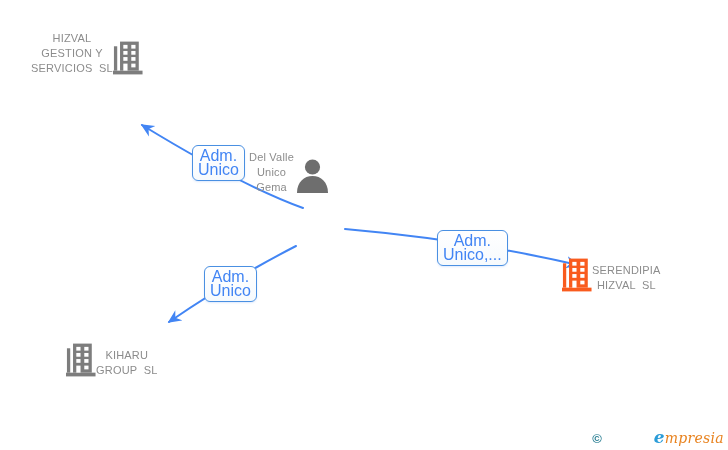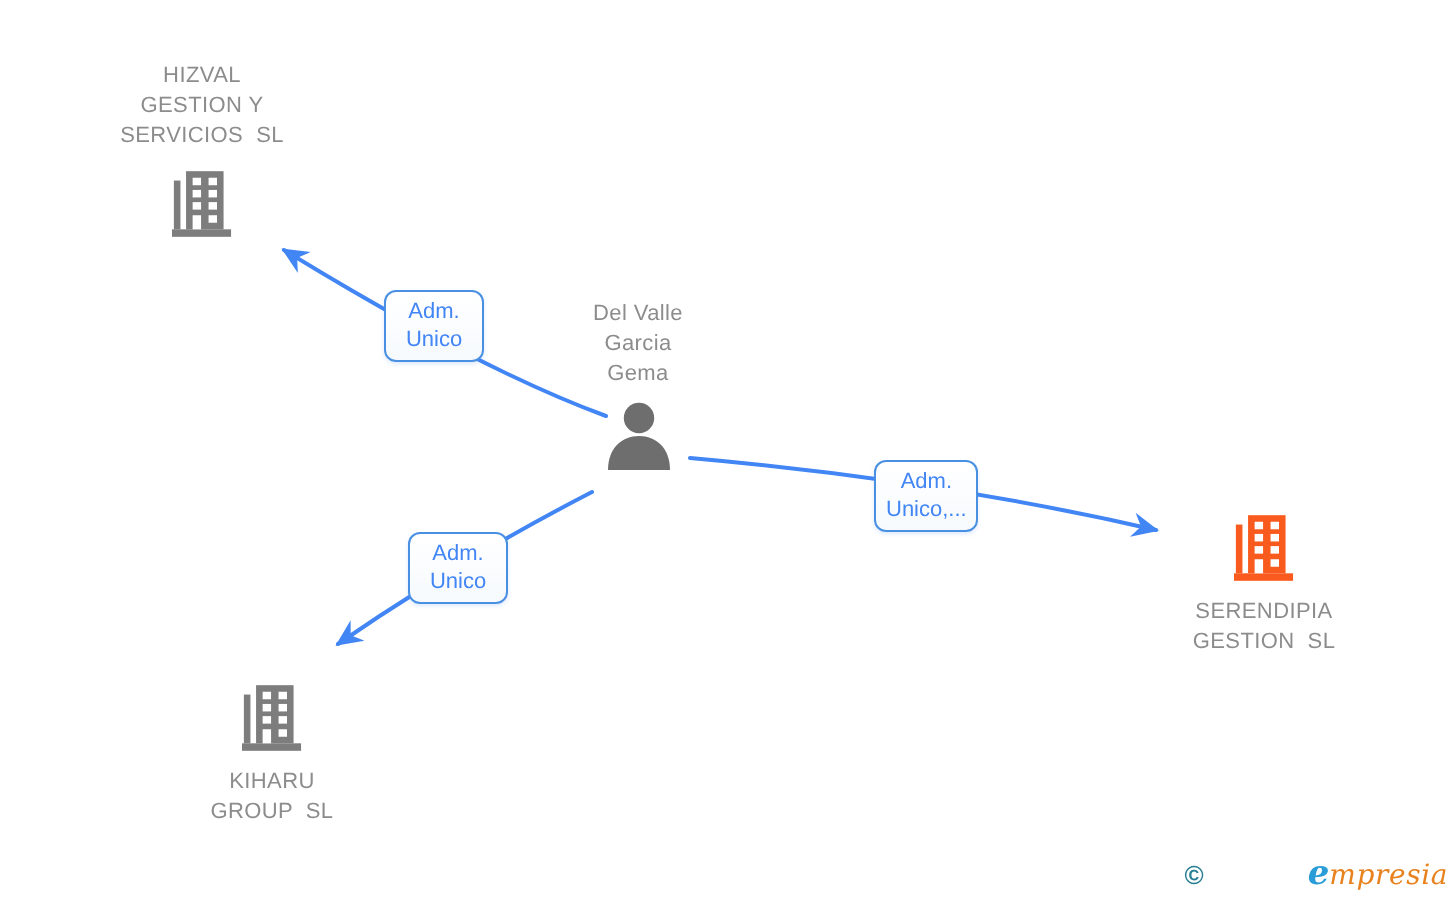--- a/index.html
+++ b/index.html
@@ -8,21 +8,21 @@
     width: 728px;
     height: 450px;
     background: #ffffff;
     overflow: hidden;
     font-family: "Liberation Sans", sans-serif;
   }
   .edges { position: absolute; left: 0; top: 0; width: 728px; height: 450px; }
   .edge-path { fill: none; stroke: var(--edge); stroke-width: 2; stroke-linecap: round; }
   .arrow-head { fill: var(--edge); stroke: none; }
 
-  .node { position: absolute; width: 140px; display: flex; flex-direction: column; align-items: center; }
+  .node { position: absolute; width: 140px; display: flex; flex-direction: row; align-items: center; }
   .node-label {
     font-size: 11px;
     line-height: 15px;
     color: var(--node-text);
     text-align: center;
     white-space: pre-wrap;
     letter-spacing: 0.2px;
   }
   .bld { margin-top: 9px; }
   .node-below .bld { margin-top: 0; }
@@ -36,21 +36,21 @@
 
   .edge-label {
     position: absolute;
     min-width: 38px;
     padding: 3px 5px;
     border: 1.5px solid var(--label-border);
     border-radius: 6px;
     background: linear-gradient(#ffffff, #f6fafd);
     box-shadow: 0 1px 2px rgba(66,133,244,0.18);
     color: var(--label-text);
-    font-size: 11px;
+    font-size: 16px;
     line-height: 14px;
     text-align: center;
     white-space: pre-line;
   }
 
   .footer {
     position: absolute;
     right: 4px;
     bottom: 3px;
     display: flex;
@@ -94,21 +94,21 @@
         <rect x="11" y="17" width="4.5" height="4"></rect>
           <rect x="19.5" y="17" width="4.5" height="4"></rect>
         <rect x="11" y="24" width="4.5" height="7.5"></rect>
           <rect x="19.5" y="24" width="4.5" height="4"></rect>
       </g>
     </svg>
   </div>
 
   <div class="node" style="left:249px; top:150px;">
     <div class="node-label">Del Valle
-Garcia
+Unico
 Gema</div>
     <svg class="person-svg" viewBox="0 0 36 34" width="37" height="34">
       <circle class="pf" cx="18" cy="8" r="7.6"></circle>
       <path class="pf" d="M2.5,34 C2.5,23 9.5,17 18,17 C26.5,17 33.5,23 33.5,34 Z"></path>
     </svg>
   </div>
 
   <div class="node node-orange node-below" style="left:562px; top:256px;">
     <svg class="bld" viewBox="0 0 32 36" width="30" height="36">
       <rect class="bf" x="1" y="5.5" width="3.5" height="26"></rect>
@@ -119,21 +119,21 @@
           <rect x="19.5" y="4" width="4.5" height="4"></rect>
         <rect x="11" y="10.5" width="4.5" height="4"></rect>
           <rect x="19.5" y="10.5" width="4.5" height="4"></rect>
         <rect x="11" y="17" width="4.5" height="4"></rect>
           <rect x="19.5" y="17" width="4.5" height="4"></rect>
         <rect x="11" y="24" width="4.5" height="7.5"></rect>
           <rect x="19.5" y="24" width="4.5" height="4"></rect>
       </g>
     </svg>
     <div class="node-label">SERENDIPIA
-GESTION  SL</div>
+HIZVAL  SL</div>
   </div>
 
   <div class="node node-gray node-below" style="left:66px; top:341px;">
     <svg class="bld" viewBox="0 0 32 36" width="30" height="36">
       <rect class="bf" x="1" y="5.5" width="3.5" height="26"></rect>
       <rect class="bf" x="7.5" y="0.5" width="20" height="31"></rect>
       <rect class="bf" x="0" y="31.5" width="31.5" height="4"></rect>
       <g class="win">
         <rect x="11" y="4" width="4.5" height="4"></rect>
           <rect x="19.5" y="4" width="4.5" height="4"></rect>

